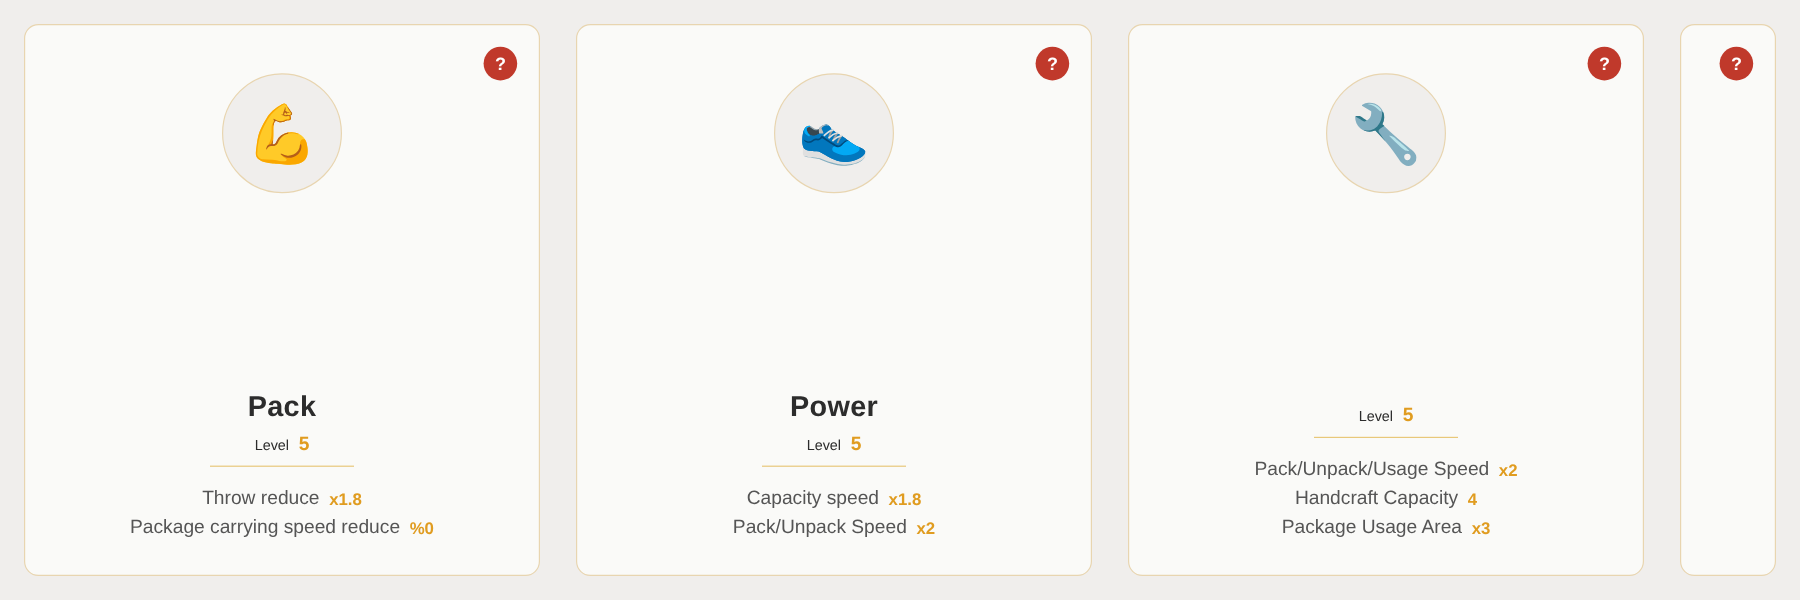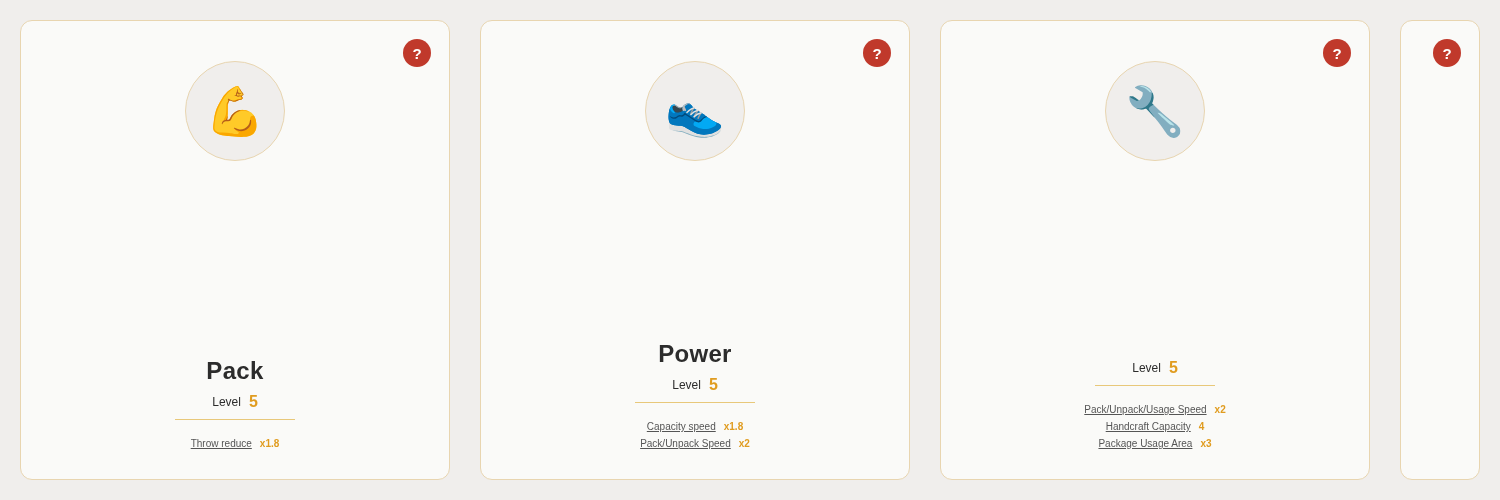--- a/index.html
+++ b/index.html
@@ -111,27 +111,26 @@
     .card-stat-row {
       display: flex;
       align-items: center;
       justify-content: center;
       gap: 8px;
       font-size: 14px;
     }
 
     .stat-label {
       color: #555;
-      font-size: 10px;
-      text-decoration: underline;
+      font-size: 16px;
     }
 
     .stat-value {
       color: #e09c20;
-      font-size: 10px;
+      font-size: 14px;
       font-weight: 600;
     }
 
     
     .card-partial {
       width: 80px;
       height: 460px;
       background: #fafaf8;
       border: 1.5px solid #e8d5b0;
       border-radius: 12px;
@@ -157,20 +156,24 @@
     <div class="card-title">Pack</div>
     <div class="card-level-row">
       <span class="card-level-label">Level</span>
       <span class="card-level-value">5</span>
     </div>
     <div class="card-stats">
       <div class="card-stat-row">
         <span class="stat-label">Throw reduce</span>
         <span class="stat-value">x1.8</span>
       </div>
+      <div class="card-stat-row">
+        <span class="stat-label">Package carrying speed reduce</span>
+        <span class="stat-value">%0</span>
+      </div>
     </div>
   </div>
 
   <div class="card">
     <div class="card-question">?</div>
     <div class="card-icon-circle">👟</div>
     <div class="card-title">Power</div>
     <div class="card-level-row">
       <span class="card-level-label">Level</span>
       <span class="card-level-value">5</span>

